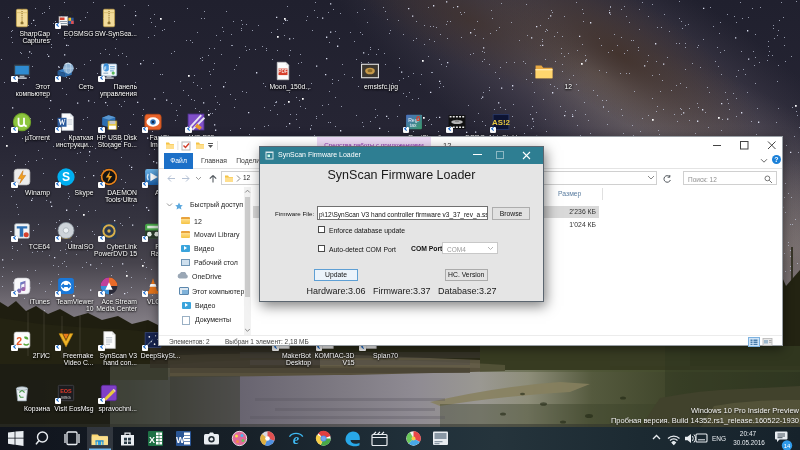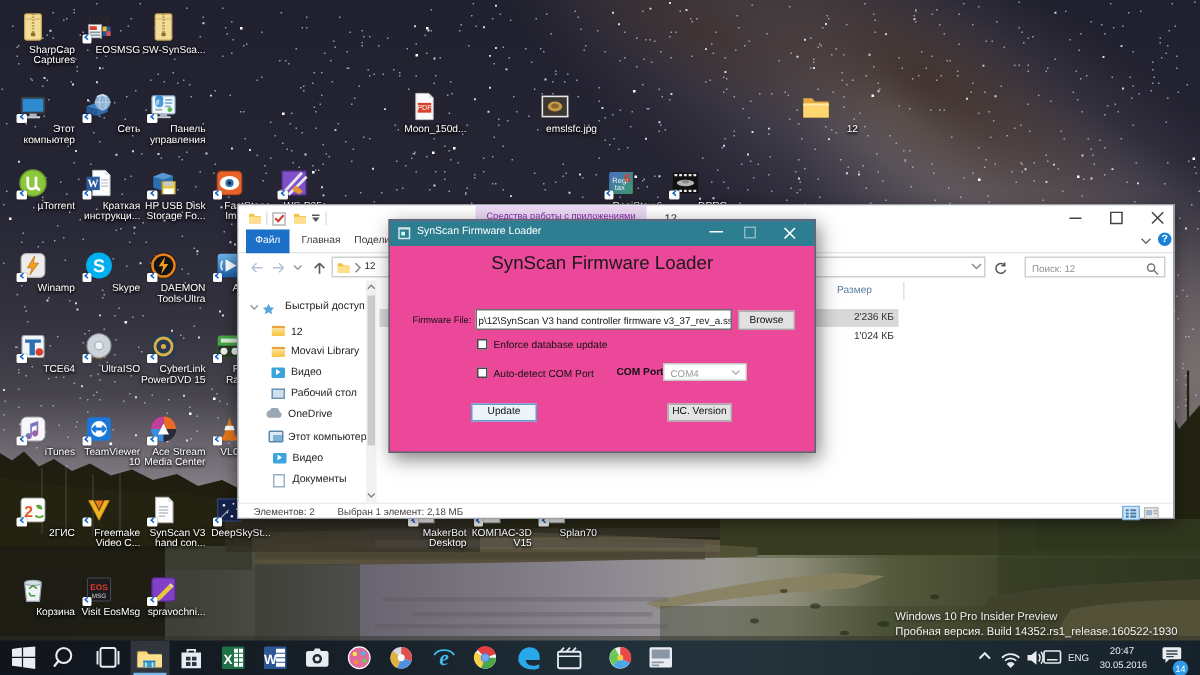--- a/index.html
+++ b/index.html
@@ -8,21 +8,21 @@
 .abs{position:absolute}
 
 .di{position:absolute;width:56px;text-align:right;z-index:2}
 .di .ig{width:20px;height:20px;margin:0 auto;position:relative}
 .di .ig svg{width:100%;height:100%}
 .di .lb{margin-top:2px;font-size:6.8px;line-height:7.2px;color:#fff;text-shadow:0 1px 2px #000,0 0 2px #000;white-space:pre-line}
 .sc{position:absolute;left:-1px;bottom:-1px;width:6.5px;height:6.5px;background:#fff;border-radius:1px;box-shadow:0 0 1px rgba(0,0,0,.6)}
 .sc:after{content:"";position:absolute;left:1.5px;top:1.5px;border:solid #1166cc;border-width:0 0 1.6px 1.6px;width:2.2px;height:2.2px;transform:rotate(45deg) translate(0,-1px)}
 
 #exp{left:158px;top:136px;width:625px;height:210px;background:#fff;border:1px solid #9aa0a6;box-shadow:0 3px 10px rgba(0,0,0,.45);z-index:3}
-#dlg{left:259px;top:146px;width:285px;height:156px;background:#ec4899;border:1px solid #5c6670;box-shadow:2px 4px 12px rgba(0,0,0,.5);z-index:5}
+#dlg{left:259px;top:146px;width:285px;height:156px;background:#e5e5e5;border:1px solid #5c6670;box-shadow:2px 4px 12px rgba(0,0,0,.5);z-index:5}
 .t7{font-size:7px;color:#222}
 
 #tb{left:0;top:427px;width:800px;height:23px;z-index:8;background:linear-gradient(90deg,#10141d,#172028 30%,#20303a 52%,#25343c 62%,#1c2a32 80%,#16222b)}
 </style></head>
 <body>
 <div id="scr">
 <svg class="abs" width="800" height="450" viewBox="0 0 800 450" style="left:0;top:0;z-index:0">
 <defs>
 <linearGradient id="sky" x1="0" y1="0" x2="0" y2="1">
  <stop offset="0" stop-color="#20202e"></stop>
@@ -271,20 +271,28 @@
     </div>
 <div class="di" style="left:429px;top:112px">
       <div class="ig"><svg width="19" height="19" viewBox="0 0 19 19">
           <rect x="1.5" y="3" width="16" height="13" fill="#111"></rect>
           <path d="M2.5 3.8h1.8v1.4H2.5zM5.5 3.8h1.8v1.4H5.5zM8.5 3.8h1.8v1.4H8.5zM11.5 3.8h1.8v1.4h-1.8zM14.5 3.8h1.8v1.4h-1.8zM2.5 13.8h1.8v1.4H2.5zM5.5 13.8h1.8v1.4H5.5zM8.5 13.8h1.8v1.4H8.5zM11.5 13.8h1.8v1.4h-1.8zM14.5 13.8h1.8v1.4h-1.8z" fill="#e8e8e8"></path>
           <ellipse cx="9.5" cy="9.5" rx="5.5" ry="2" fill="#b5b5b5"></ellipse>
           <ellipse cx="9.5" cy="8.6" rx="2.2" ry="1.2" fill="#888"></ellipse>
         </svg><span class="sc"></span></div>
       <div class="lb">DPRG</div>
     </div>
+<div class="di" style="left:472.5px;top:112px">
+      <div class="ig"><svg width="19" height="19" viewBox="0 0 19 19">
+          <rect x="2" y="2.5" width="15" height="14" fill="#0d1433"></rect>
+          <rect x="2" y="2.5" width="15" height="14" fill="none" stroke="#2a3a6a" stroke-width=".8"></rect>
+          <text x="9.5" y="12.5" font-size="7.5" fill="#e8c93e" text-anchor="middle" font-family="Liberation Sans" font-weight="bold">AS!2</text>
+        </svg><span class="sc"></span></div>
+      <div class="lb">AutoStakke...</div>
+    </div>
 <div class="di" style="left:-6px;top:167px">
       <div class="ig"><svg width="19" height="19" viewBox="0 0 19 19">
           <rect x="2" y="2" width="15" height="15" rx="3" fill="#ececec" stroke="#b5b5b5" stroke-width=".7"></rect>
           <path d="M10.5 3.5L6 11h3l-1.5 4.5L13 8h-3.2z" fill="#f0a020" stroke="#c87010" stroke-width=".5"></path>
         </svg><span class="sc"></span></div>
       <div class="lb">Winamp</div>
     </div>
 <div class="di" style="left:37.5px;top:167px">
       <div class="ig"><svg width="19" height="19" viewBox="0 0 19 19">
           <circle cx="9.5" cy="9.5" r="8.2" fill="#00aff0"></circle>
@@ -479,21 +487,21 @@
 <div class="di" style="left:81px;top:383px">
       <div class="ig"><svg width="19" height="19" viewBox="0 0 19 19">
           <rect x="2.2" y="2.2" width="14.6" height="14.6" rx="2" fill="#8040c8"></rect>
           <rect x="2.2" y="2.2" width="14.6" height="14.6" rx="2" fill="none" stroke="#5c2a9a" stroke-width=".8"></rect>
           <path d="M5 14.5l8-8 2 2-8 8-2.5.5z" fill="#e8c93e"></path>
           <path d="M13 6.5l2 2 1-1-2-2z" fill="#f0e0a0"></path>
         </svg><span class="sc"></span></div>
       <div class="lb">spravochni...</div>
     </div>
 
-<div class="abs" style="right:15px;top:406px;text-align:left;z-index:2;color:#f2f2f2;font-size:7.5px;line-height:9.5px;text-shadow:0 1px 2px rgba(0,0,0,.8)">Windows 10 Pro Insider Preview<br>Пробная версия. Build 14352.rs1_release.160522-1930</div>
+<div class="abs" style="right:1px;top:406px;text-align:right;z-index:2;color:#f2f2f2;font-size:7.5px;line-height:9.5px;text-shadow:0 1px 2px rgba(0,0,0,.8)">Windows 10 Pro Insider Preview<br>Пробная версия. Build 14352.rs1_release.160522-1930</div>
 <div id="exp" class="abs">
 
  <div class="abs" style="left:0;top:0;width:623px;height:16px;background:#fff">
   <svg class="abs" style="left:6px;top:3px" width="60" height="11" viewBox="0 0 60 11">
    <path d="M1 2.5 h3 l1 1.5 h4 v5 h-8z" fill="#f5c344"></path>
           <path d="M1 4.5h8v4.5h-8z" fill="#ffdf8e"></path>
    <rect x="12.5" y="1" width="0.8" height="9" fill="#d9d9d9"></rect>
    <rect x="17" y="2" width="8" height="8" fill="#fff" stroke="#b5b5b5" stroke-width="1"></rect>
    <path d="M18.5 5.5 l2 2 l3.5 -4" stroke="#d23c28" stroke-width="1.4" fill="none"></path>
    <path d="M31 2.5 h3 l1 1.5 h4 v5 h-8z" fill="#f5c344"></path>
@@ -643,20 +651,21 @@
  <div class="abs" style="left:69px;top:98.5px;font-size:6.8px;color:#111">Auto-detect COM Port</div>
  <div class="abs" style="left:151px;top:98px;font-size:6.8px;color:#111;font-weight:bold">COM Port</div>
  <div class="abs" style="left:182px;top:94.5px;width:56px;height:12px;border:1px solid #c8c8c8;background:#fff">
    <div style="position:absolute;left:4px;top:3px;font-size:6.5px;color:#9a9a9a">COM4</div>
    <svg class="abs" style="right:3px;top:3.5px" width="7" height="5" viewBox="0 0 7 5">
           <path d="M1 1 l2.5 2.5 L6 1" stroke="#b5b5b5" stroke-width="1" fill="none"></path>
         </svg>
  </div>
  <div class="abs" style="left:54px;top:121.5px;width:44px;height:12.5px;background:#ebf3fb;border:1.5px solid #5e9fd4;font-size:6.8px;color:#111;text-align:center;line-height:10.5px">Update</div>
  <div class="abs" style="left:185px;top:122px;width:42.5px;height:11.5px;background:#e3e3e3;border:1px solid #ababab;font-size:6.8px;color:#111;text-align:center;line-height:10px">HC. Version</div>
+ <div class="abs" style="left:0;top:139px;width:283px;text-align:center;font-size:9px;color:#1a1a1a">Hardware:3.06&nbsp;&nbsp;&nbsp;Firmware:3.37&nbsp;&nbsp;&nbsp;Database:3.27</div>
 </div>
 
 <div id="tb" class="abs">
 <svg class="abs" style="left:0;top:0" width="800" height="23" viewBox="0 0 800 23">
 
  <g transform="translate(8,4)">
           <path d="M0 1.6L6.6.7v6.1H0zM7.4.6L15.5 0v6.8H7.4zM0 7.6h6.6v6.1L0 12.8zM7.4 7.6h8.1V15l-8.1-1.2z" fill="#e9edf1"></path>
         </g>
 
  <g transform="translate(36,4)">

